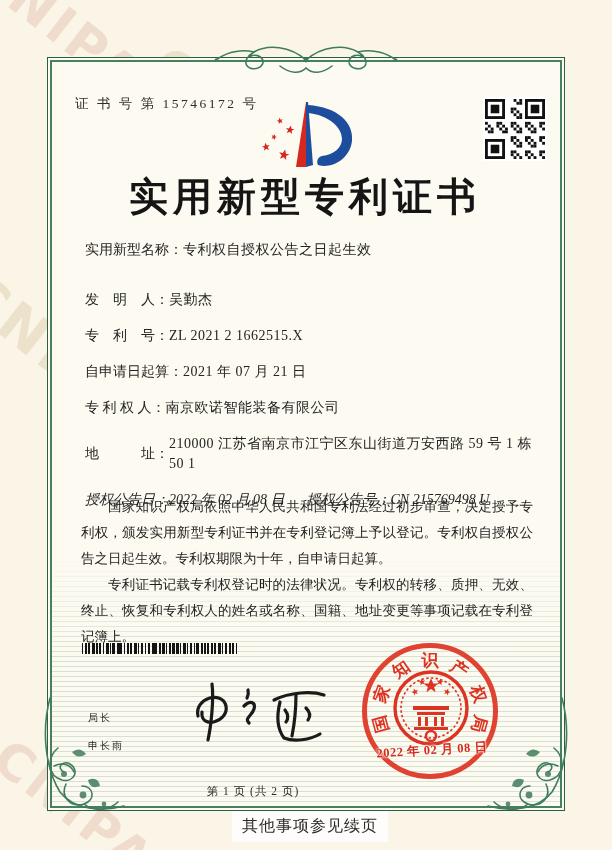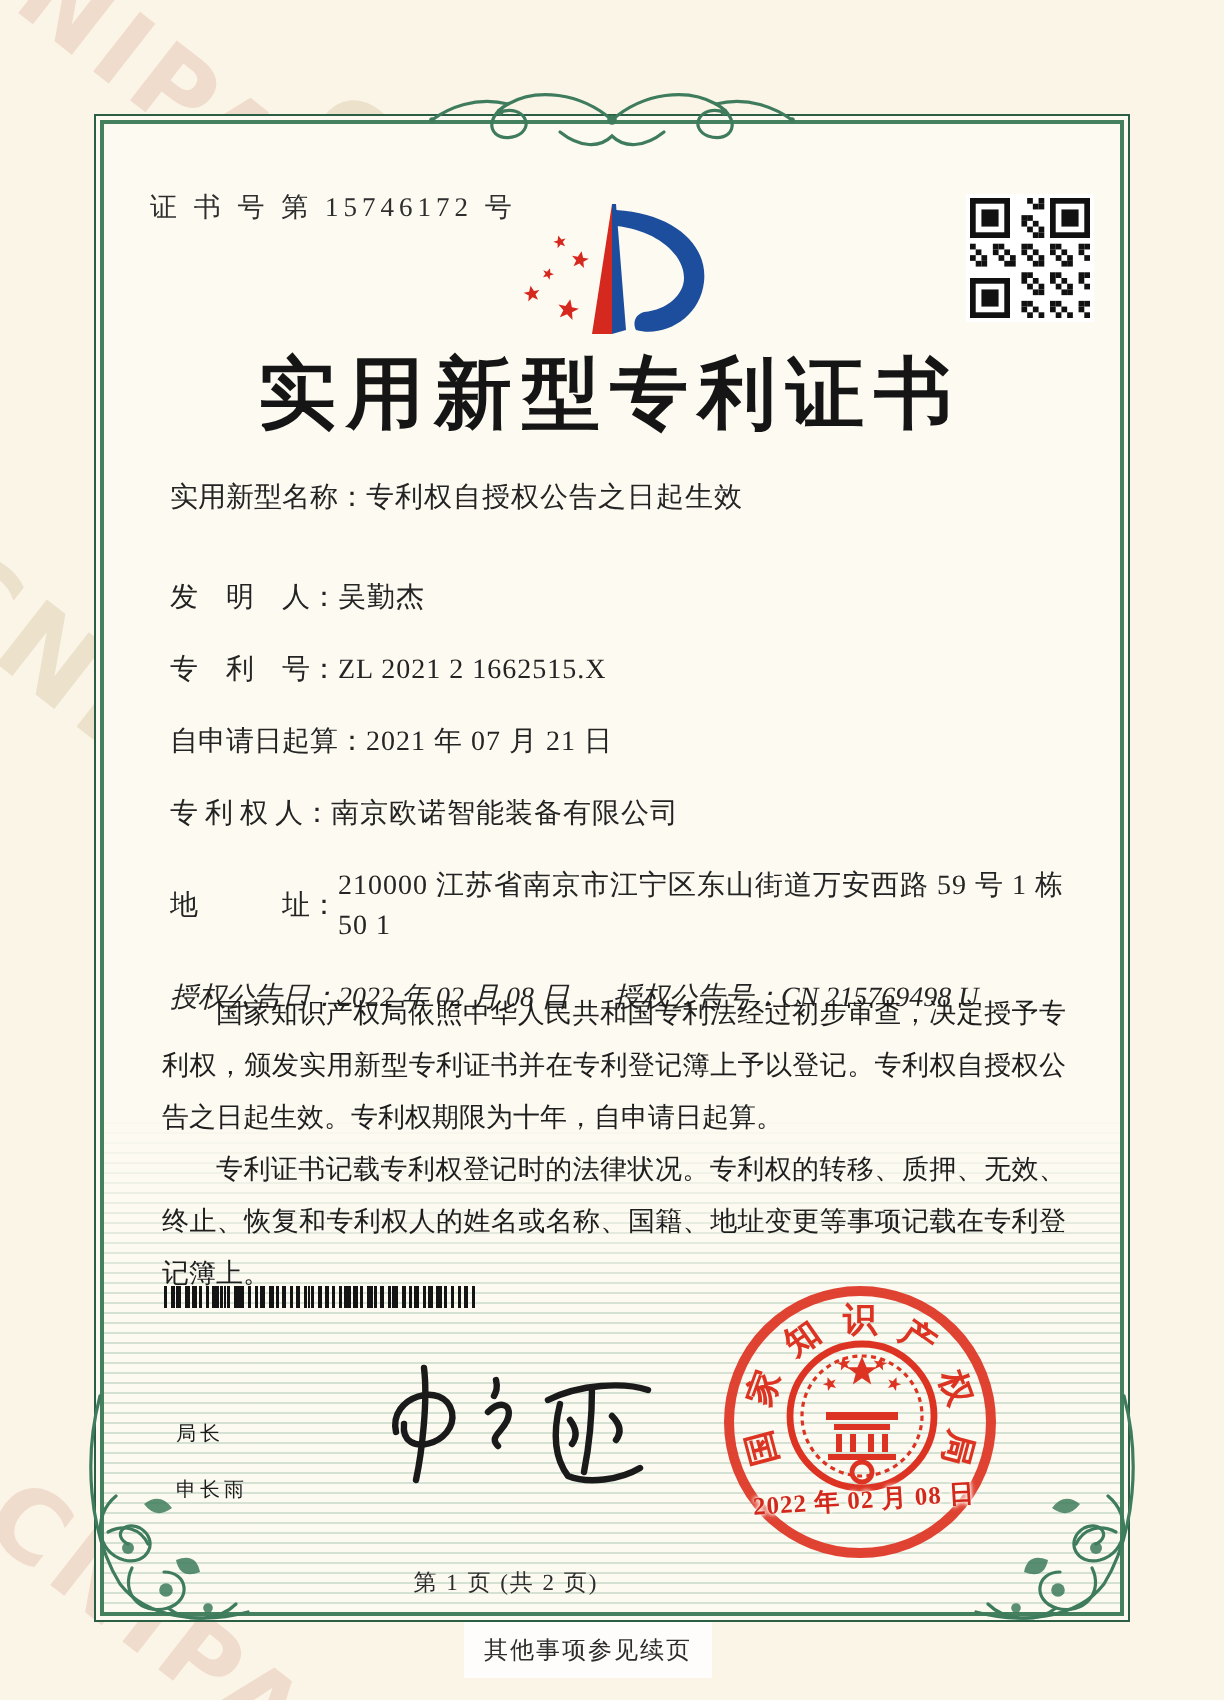--- a/index.html
+++ b/index.html
@@ -51,21 +51,21 @@
   .seal-circle{position:absolute;inset:0;border:5px solid #dd3322;border-radius:50%;box-sizing:border-box;opacity:0.92;}
   .seal-ch{position:absolute;font-size:17px;font-weight:bold;color:#dd3322;line-height:1;}
   .seal-emblem{position:absolute;left:29px;top:23px;}
   .seal-date{position:absolute;left:8px;top:99px;width:124px;text-align:center;
      font-size:12.5px;font-weight:bold;color:#d3281c;letter-spacing:0.5px;white-space:nowrap;
      transform:rotate(-3.5deg);
      text-shadow:0 0 2px #fdfaf1,0 0 2px #fdfaf1,0 0 3px #fdfaf1;}
   .page-num{position:absolute;left:47px;top:784px;width:412px;text-align:center;
             font-size:11.5px;color:#2c2c2c;letter-spacing:1px;}
   .cont-note-wrap{position:absolute;left:232px;top:811px;background:#fefdfb;padding:5px 10px;}
-  .cont-note{font-size:12px;color:#2c2c2c;letter-spacing:1px;}
+  .cont-note{font-size:16px;color:#2c2c2c;letter-spacing:1px;}
 </style>
 </head>
 <body>
 
 <div class="page">
 
   <div class="wm pink" style="left:-38px;top:-6px;font-size:52px;">CNIPA</div>
   <div class="wm tan" style="left:138px;top:88px;font-size:52px;">CNIPA</div>
   <div class="wm tan" style="left:328px;top:235px;font-size:58px;">CNIPA</div>
   <div class="wm tan" style="left:-52px;top:318px;font-size:56px;">CNIPA</div>

